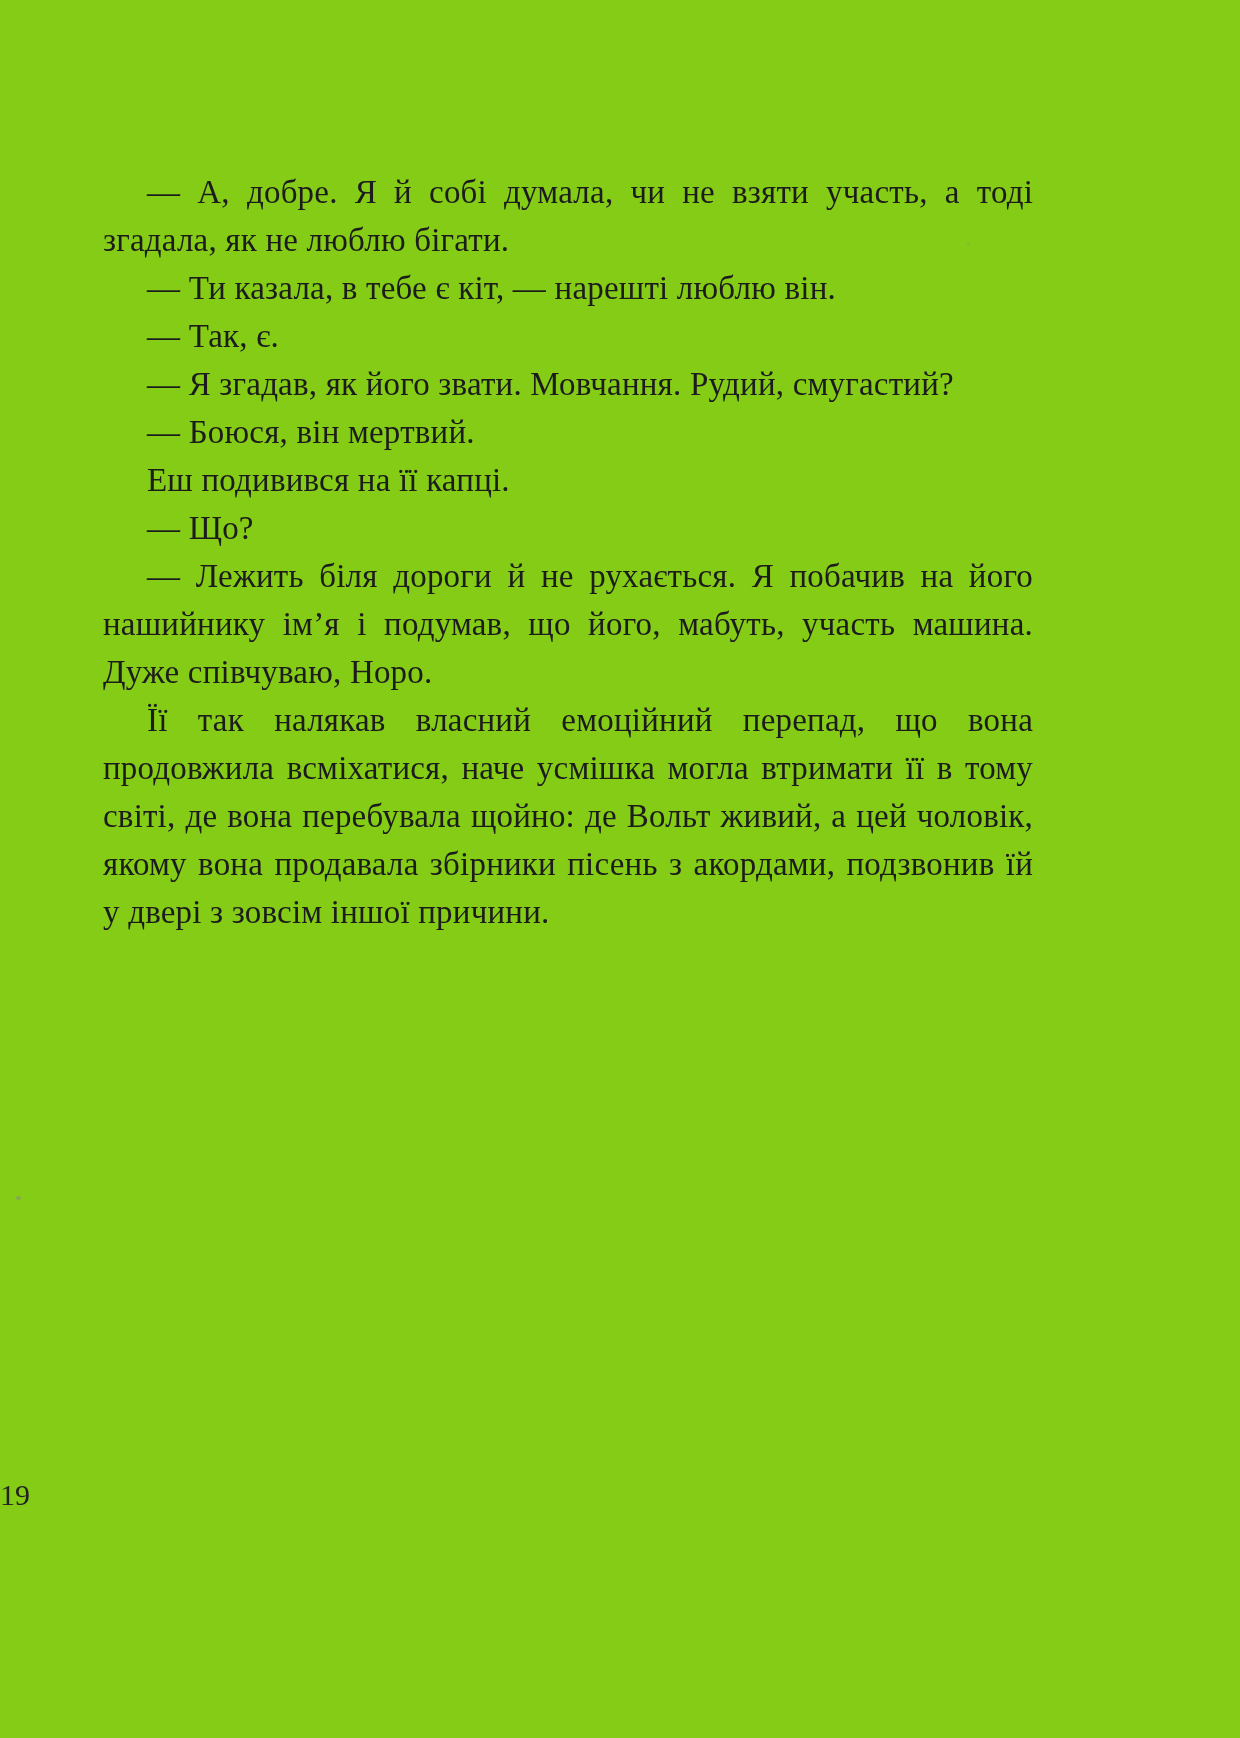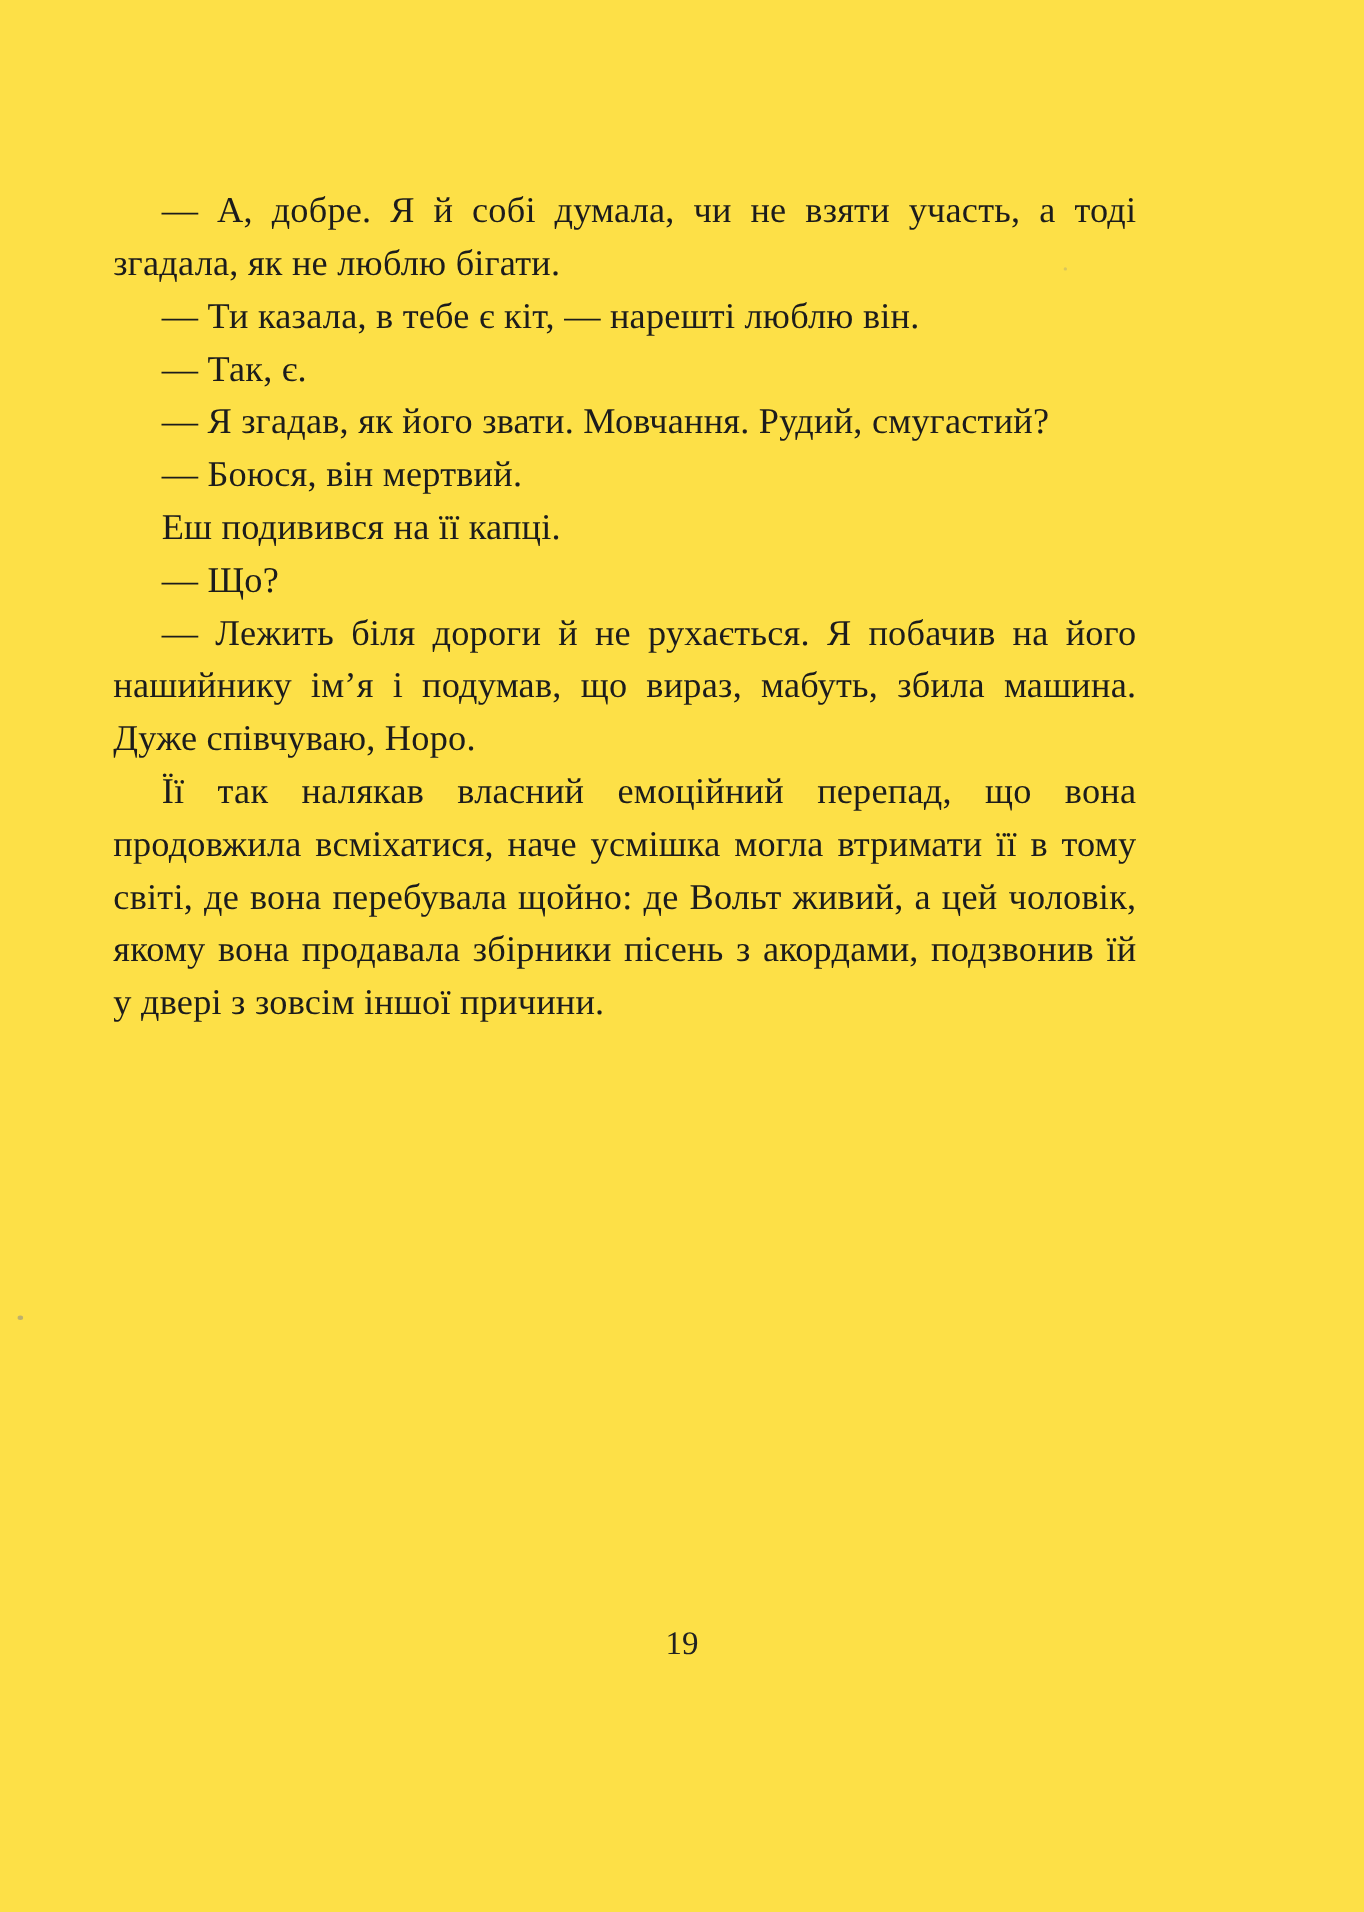--- a/index.html
+++ b/index.html
@@ -11,21 +11,21 @@
     width: 1240px;
     height: 1738px;
     position: relative;
     font-family: "Liberation Serif", "DejaVu Serif", serif;
     color: #1c1c1c;
     overflow: hidden;
   }
   .scan-page {
     position: absolute;
     inset: 0;
-    background: #fde047;
+    background: #84cc16;
   }
   .text-block {
     position: absolute;
     left: 103px;
     top: 168px;
     width: 930px;
     font-size: 33px;
     line-height: 48px;
     text-align: justify;
   }
@@ -33,21 +33,20 @@
     margin: 0;
     text-indent: 44px;
     font-weight: 500;
     letter-spacing: 0.2px;
   }
   .page-number {
     position: absolute;
     top: 1478px;
     left: 0;
     width: 100%;
-    text-align: center;
     font-size: 30px;
     color: #222222;
   }
   
   .speck {
     position: absolute;
     background: #8a8a8a;
     border-radius: 50%;
     opacity: 0.55;
   }
@@ -59,19 +58,19 @@
 
 <div class="scan-page">
   <div class="text-block">
       <p>— А, добре. Я й собі думала, чи не взяти участь, а тоді згадала, як не люблю бігати.</p>
       <p>— Ти казала, в тебе є кіт, — нарешті люблю він.</p>
       <p>— Так, є.</p>
       <p>— Я згадав, як його звати. Мовчання. Рудий, смугастий?</p>
       <p>— Боюся, він мертвий.</p>
       <p>Еш подивився на її капці.</p>
       <p>— Що?</p>
-      <p>— Лежить біля дороги й не рухається. Я побачив на його нашийнику ім’я і подумав, що вираз, мабуть, збила машина. Дуже співчуваю, Норо.</p>
+      <p>— Лежить біля дороги й не рухається. Я побачив на його нашийнику ім’я і подумав, що його, мабуть, участь машина. Дуже співчуваю, Норо.</p>
       <p>Її так налякав власний емоційний перепад, що вона продовжила всміхатися, наче усмішка могла втримати її в тому світі, де вона перебувала щойно: де Вольт живий, а цей чоловік, якому вона продавала збірники пісень з акордами, подзвонив їй у двері з зовсім іншої причини.</p>
     </div>
   <div class="page-number">19</div>
   <span class="speck speck-1"></span>
   <span class="speck speck-2"></span>
 </div>
 
 </body></html>

